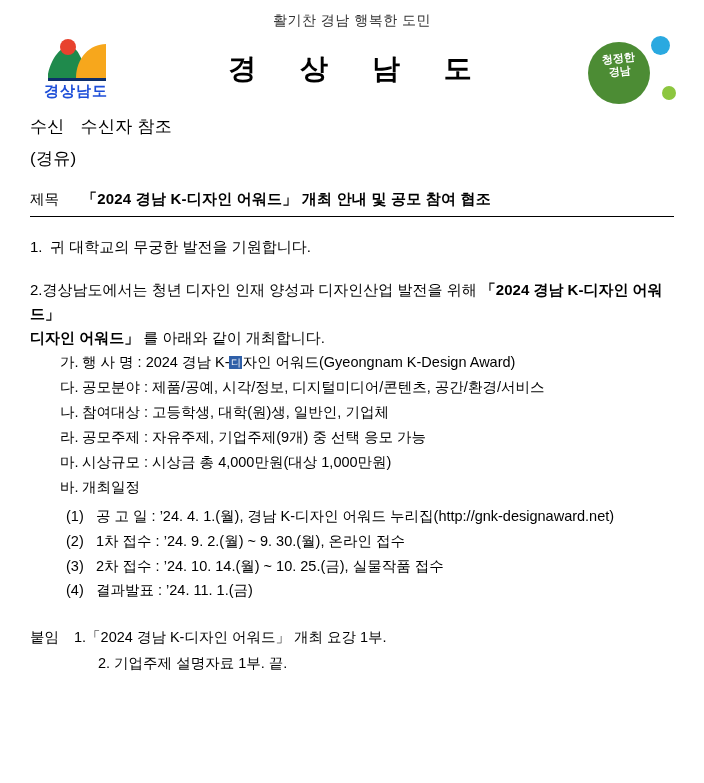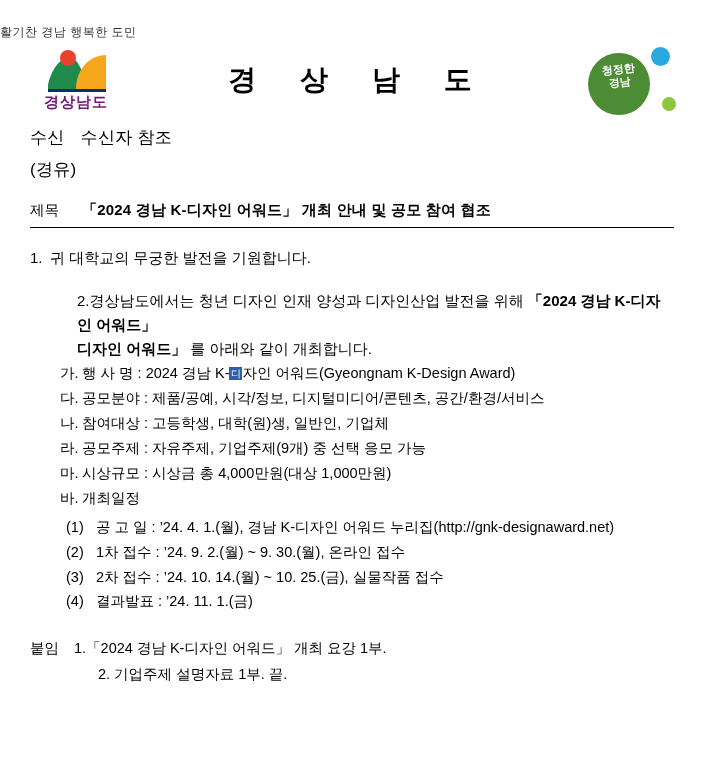--- a/index.html
+++ b/index.html
@@ -17,24 +17,24 @@
   }
   .page {
     position: relative;
     width: 704px;
     height: 783px;
     box-sizing: border-box;
   }
 
   
   .slogan {
-    text-align: left;
-    font-size: 12px;
+    text-align: center;
+    font-size: 14px;
     color: #333;
-    padding-top: 24px;
+    padding-top: 12px;
     letter-spacing: 0.5px;
   }
   .header-row {
     position: relative;
     height: 78px;
   }
   .org-title {
     text-align: center;
     font-size: 28px;
     font-weight: bold;
@@ -60,21 +60,21 @@
   }
   .emblem-left .ci-text {
     position: absolute;
     left: 0;
     top: 48px;
     width: 96px;
     text-align: center;
     font-size: 15px;
     font-weight: bold;
     letter-spacing: 1px;
-    color: #701a75;
+    color: #1d4ed8;
   }
 
   
   .emblem-right {
     position: absolute;
     right: 26px;
     top: 4px;
     width: 96px;
     height: 74px;
   }
@@ -159,21 +159,20 @@
     font-size: 15px;
     line-height: 1.55;
   }
   .para .num { display: inline-block; width: 20px; }
   .b { font-weight: bold; }
 
   .para2 {
     margin-top: 20px;
     font-size: 15px;
     line-height: 1.6;
-    margin-left: 47px;
   }
   .para2-cont {
     margin-left: 0px;
   }
 
   
   .list {
     margin-left: 30px;
     font-size: 14.5px;
     line-height: 1.72;

